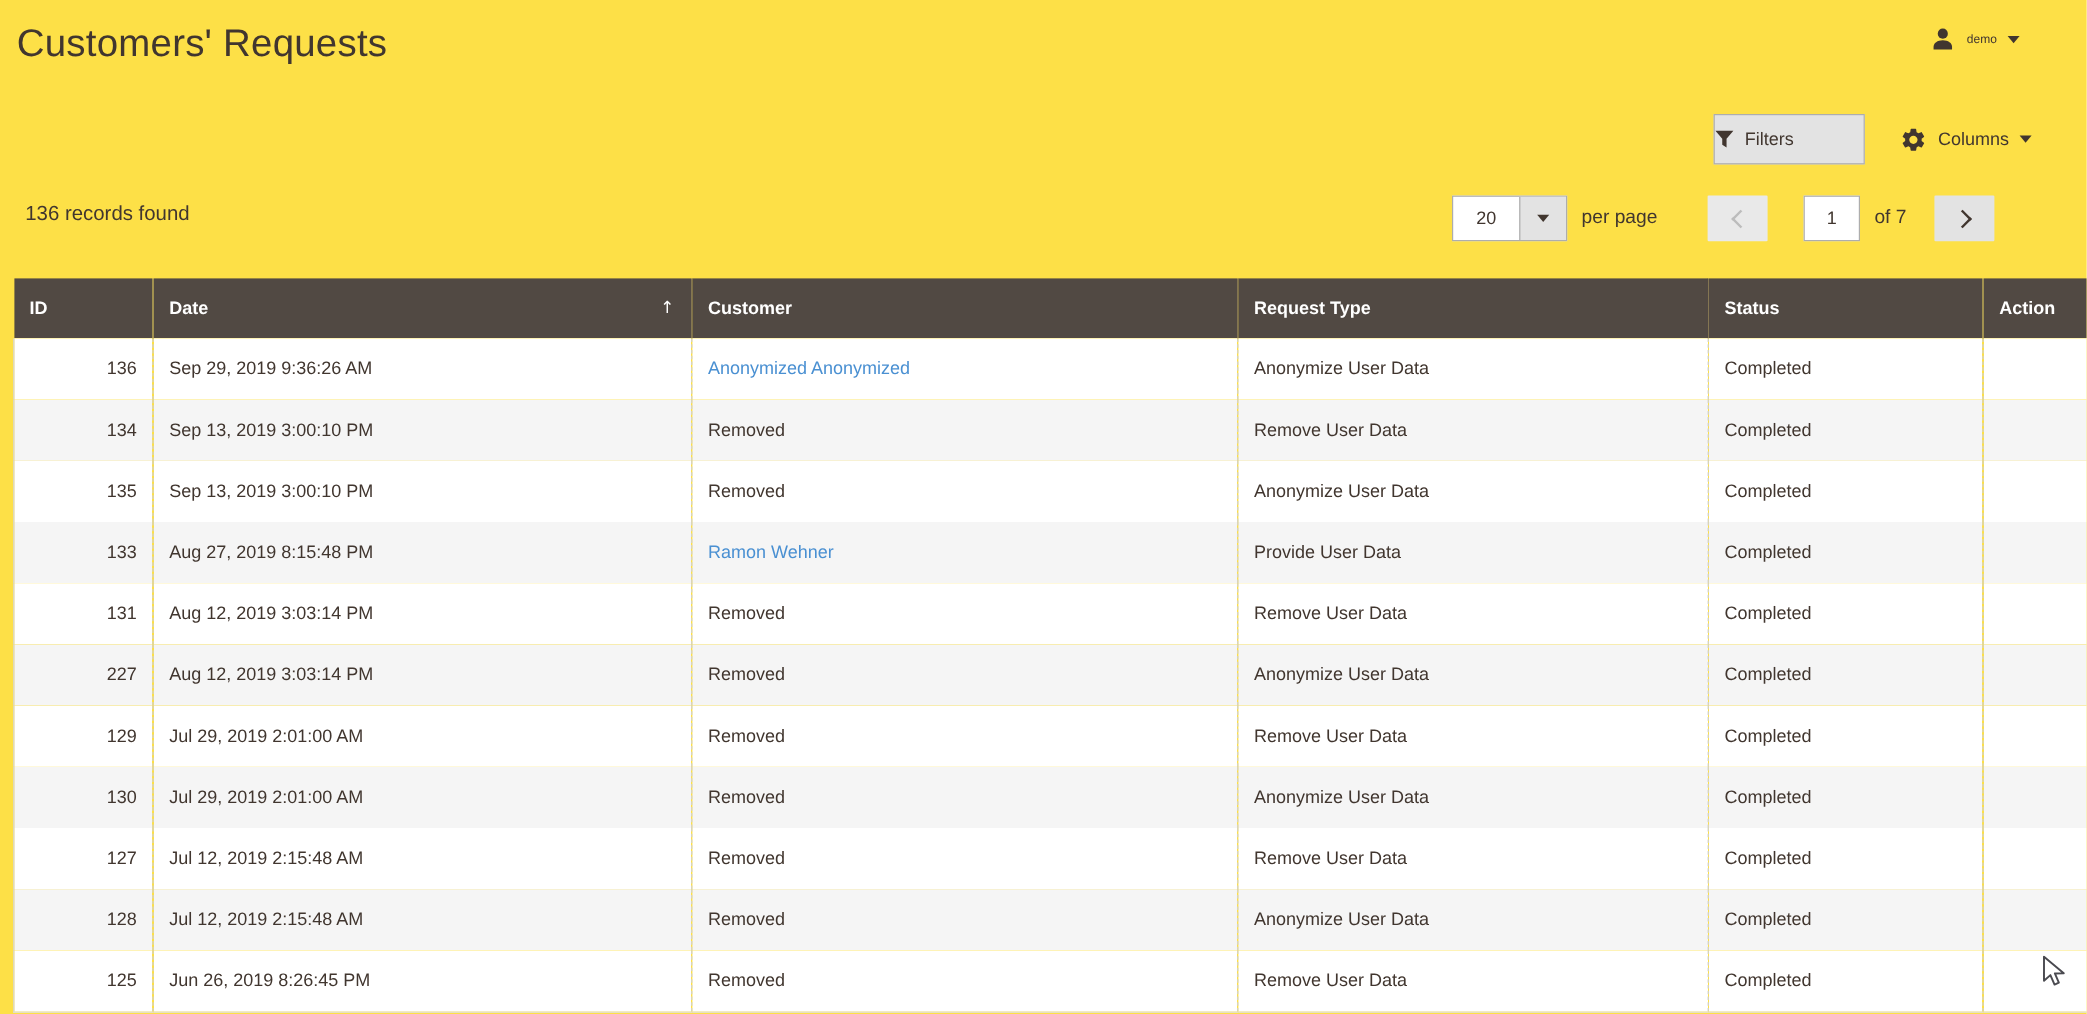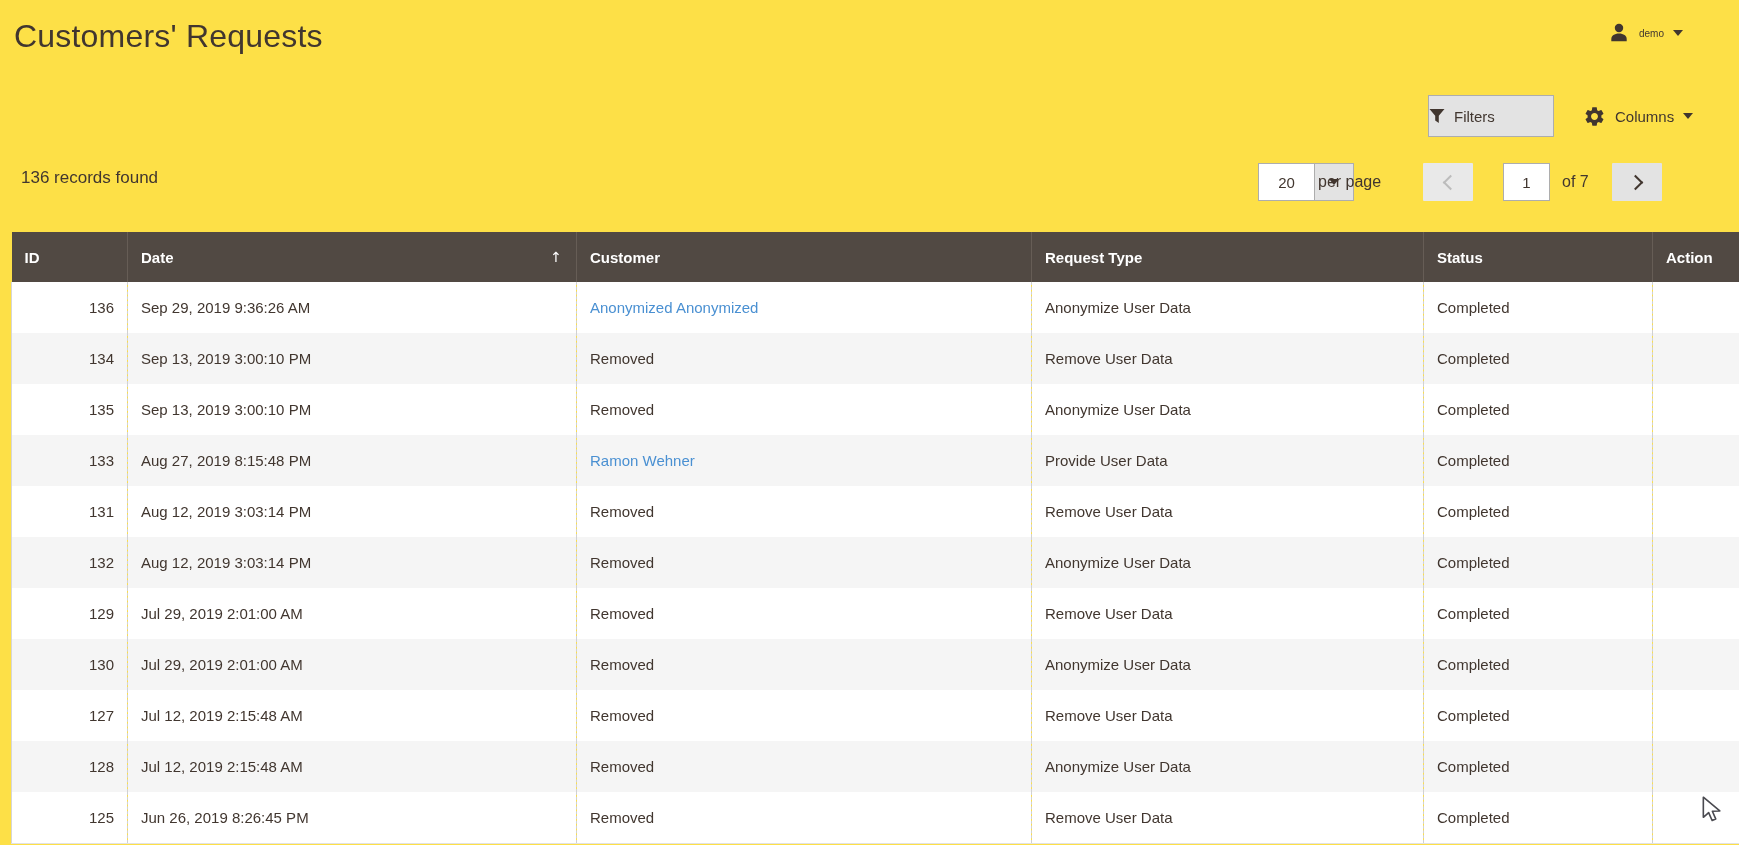--- a/index.html
+++ b/index.html
@@ -16,21 +16,21 @@
   
   .filters-btn { position:absolute; left:1428px; top:95px; width:126px; height:42px;
     background:#e3e3e3; border:1px solid #adadad; display:flex; align-items:center; justify-content:flex-start;
     gap:9px; font-size:15px; color:#41362f; font-family:inherit; cursor:pointer; }
   .columns-control { position:absolute; left:1583px; top:95px; height:42px; display:flex; align-items:center; gap:9px; cursor:pointer; }
   .columns-control .clabel { font-size:15px; color:#41362f; }
 
   
   .records-count { position:absolute; left:21px; top:168px; font-size:17px; color:#41362f; }
   .pg { position:absolute; top:163px; height:38px; }
-  .pg-size { left:1210px; width:96px; display:flex; border:1px solid #adadad; background:#fff; cursor:pointer;margin-left:48px; }
+  .pg-size { left:1210px; width:96px; display:flex; border:1px solid #adadad; background:#fff; cursor:pointer; }
   .pg-size .val { width:55px; display:flex; align-items:center; justify-content:center; font-size:15px; color:#41362f; }
   .pg-size .dd { width:39px; background:#e3e3e3; border-left:1px solid #adadad; display:flex; align-items:center; justify-content:center; }
   .pg-size .dd .caret-down { border-left-width:5px; border-right-width:5px; border-top-width:6px; }
   .pg-label { display:flex; align-items:center; font-size:16px; color:#41362f; }
   .pg-perpage { left:1318px; }
   .pg-btn { width:50px; display:flex; align-items:center; justify-content:center; border:none; cursor:pointer; border-radius:1px; font-family:inherit; }
   .pg-prev { left:1423px; background:#e9e9e9; cursor:default; }
   .pg-next { left:1612px; background:#e3e3e3; }
   .chev { width:11px; height:11px; border-top:2px solid #41362f; border-right:2px solid #41362f; display:inline-block; }
   .chev.left  { transform:rotate(-135deg); border-color:#bcbcbc; margin-left:4px; }
@@ -171,21 +171,21 @@
     </tr>
           <tr>
       <td><span>131</span></td>
       <td><span>Aug 12, 2019 3:03:14 PM</span></td>
       <td><span>Removed</span></td>
       <td><span>Remove User Data</span></td>
       <td><span>Completed</span></td>
       <td><span></span></td>
     </tr>
           <tr class="stripe">
-      <td><span>132</span></td>
+      <td><span>227</span></td>
       <td><span>Aug 12, 2019 3:03:14 PM</span></td>
       <td><span>Removed</span></td>
       <td><span>Anonymize User Data</span></td>
       <td><span>Completed</span></td>
       <td><span></span></td>
     </tr>
           <tr>
       <td><span>129</span></td>
       <td><span>Jul 29, 2019 2:01:00 AM</span></td>
       <td><span>Removed</span></td>

